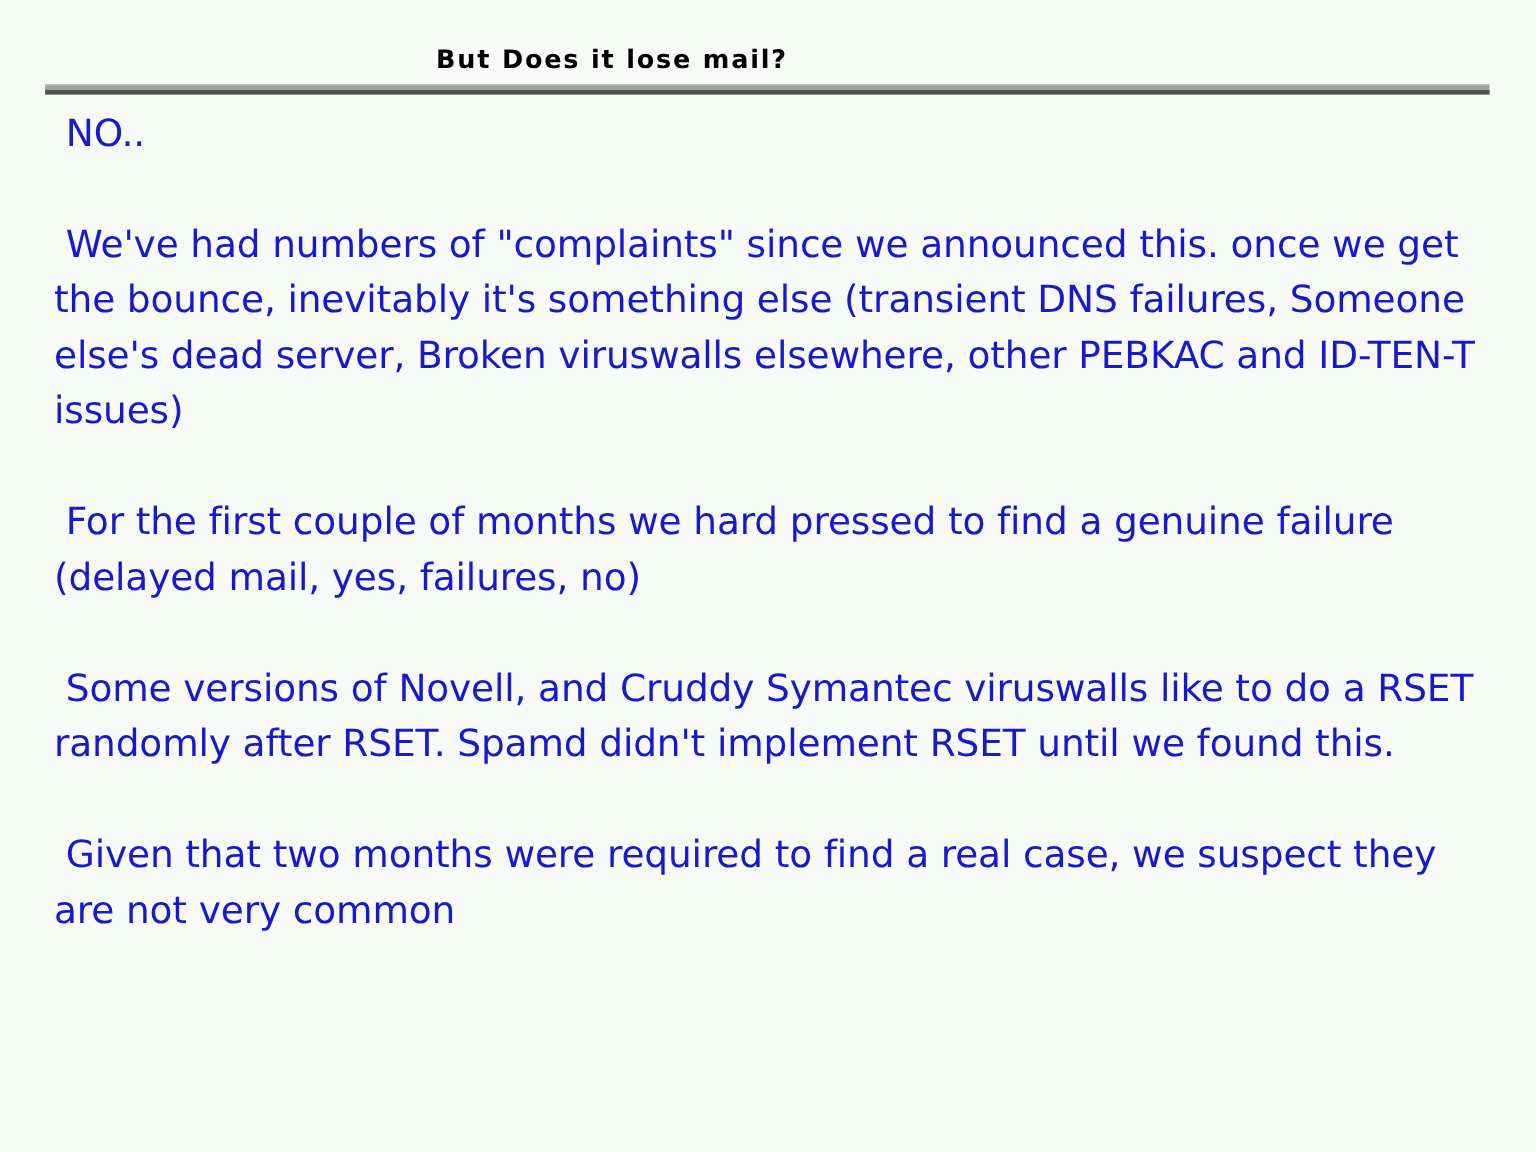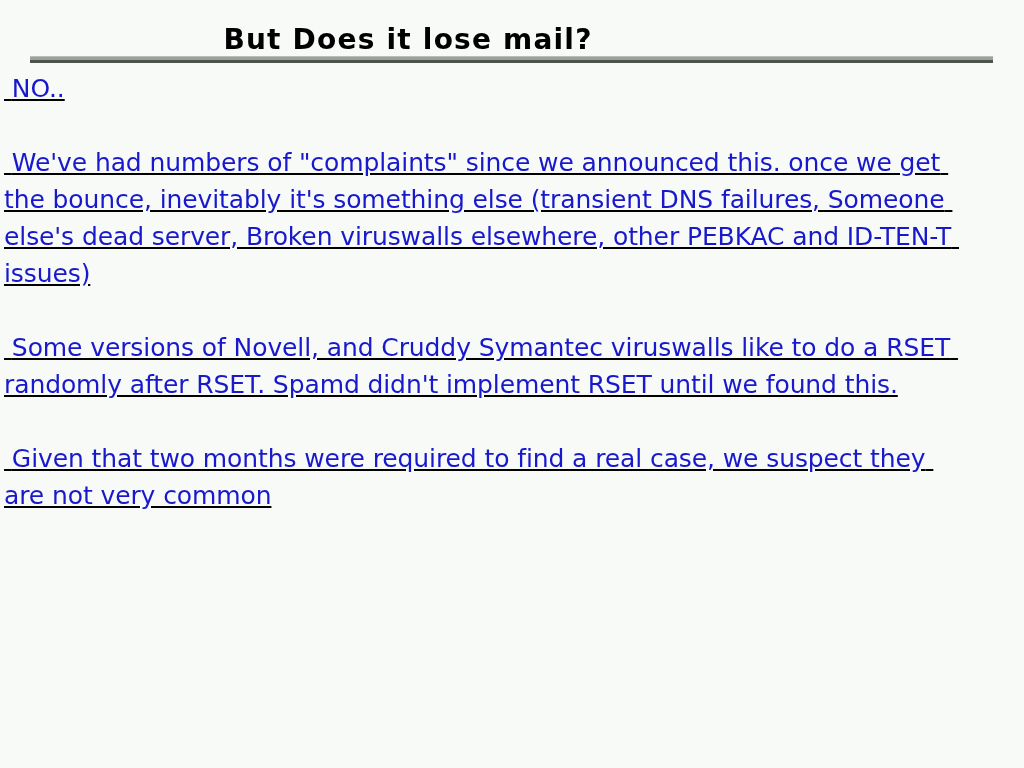--- a/index.html
+++ b/index.html
@@ -21,43 +21,42 @@
     box-sizing: border-box;
   }
   .slide-title {
     position: absolute;
     top: 26px;
     left: 0;
     width: 816px;
     text-align: center;
     font-family: "DejaVu Sans", sans-serif;
     font-weight: bold;
-    font-size: 28px;
+    font-size: 17px;
     letter-spacing: 1.2px;
     color: #000000;
     line-height: 28px;
     white-space: nowrap;
   }
   .title-rule {
     position: absolute;
     top: 56px;
     left: 30px;
     width: 963px;
     height: 7px;
     background: #9aa39a;
     border-top: 1px solid #b9c0b9;
     border-bottom: 3px solid #4c544c;
     box-sizing: border-box;
   }
   .body-area {
     position: absolute;
     top: 70px;
-    left: 4px;
+    left: 36px;
     width: 964px;
-    text-decoration: underline;
   }
   .para {
     color: #1818cc;
     font-family: "DejaVu Sans", sans-serif;
     font-size: 25px;
     line-height: 37px;
     letter-spacing: -0.1px;
     white-space: pre-wrap;
     word-spacing: 0px;
     margin: 0 0 37px 0;
@@ -75,20 +74,21 @@
   <div class="slide-title">But  Does  it  lose  mail?</div>
 
   <div class="title-rule"></div>
 
   <div class="body-area">
 
     <p class="para"> NO..</p>
 
     <p class="para"> We've had numbers of "complaints" since we announced this. once we get the bounce, inevitably it's something else (transient DNS failures, Someone else's dead server, Broken viruswalls elsewhere, other PEBKAC and ID-TEN-T issues)</p>
 
+    <p class="para"> For the first couple of months we hard pressed to find a genuine failure (delayed mail, yes, failures, no)</p>
 
 
     <p class="para"> Some versions of Novell, and Cruddy Symantec viruswalls like to do a RSET randomly after RSET. Spamd didn't implement RSET until we found this.</p>
 
     <p class="para"> Given that two months were required to find a real case, we suspect they are not very common</p>
 
   </div>
 
 </div>
 

